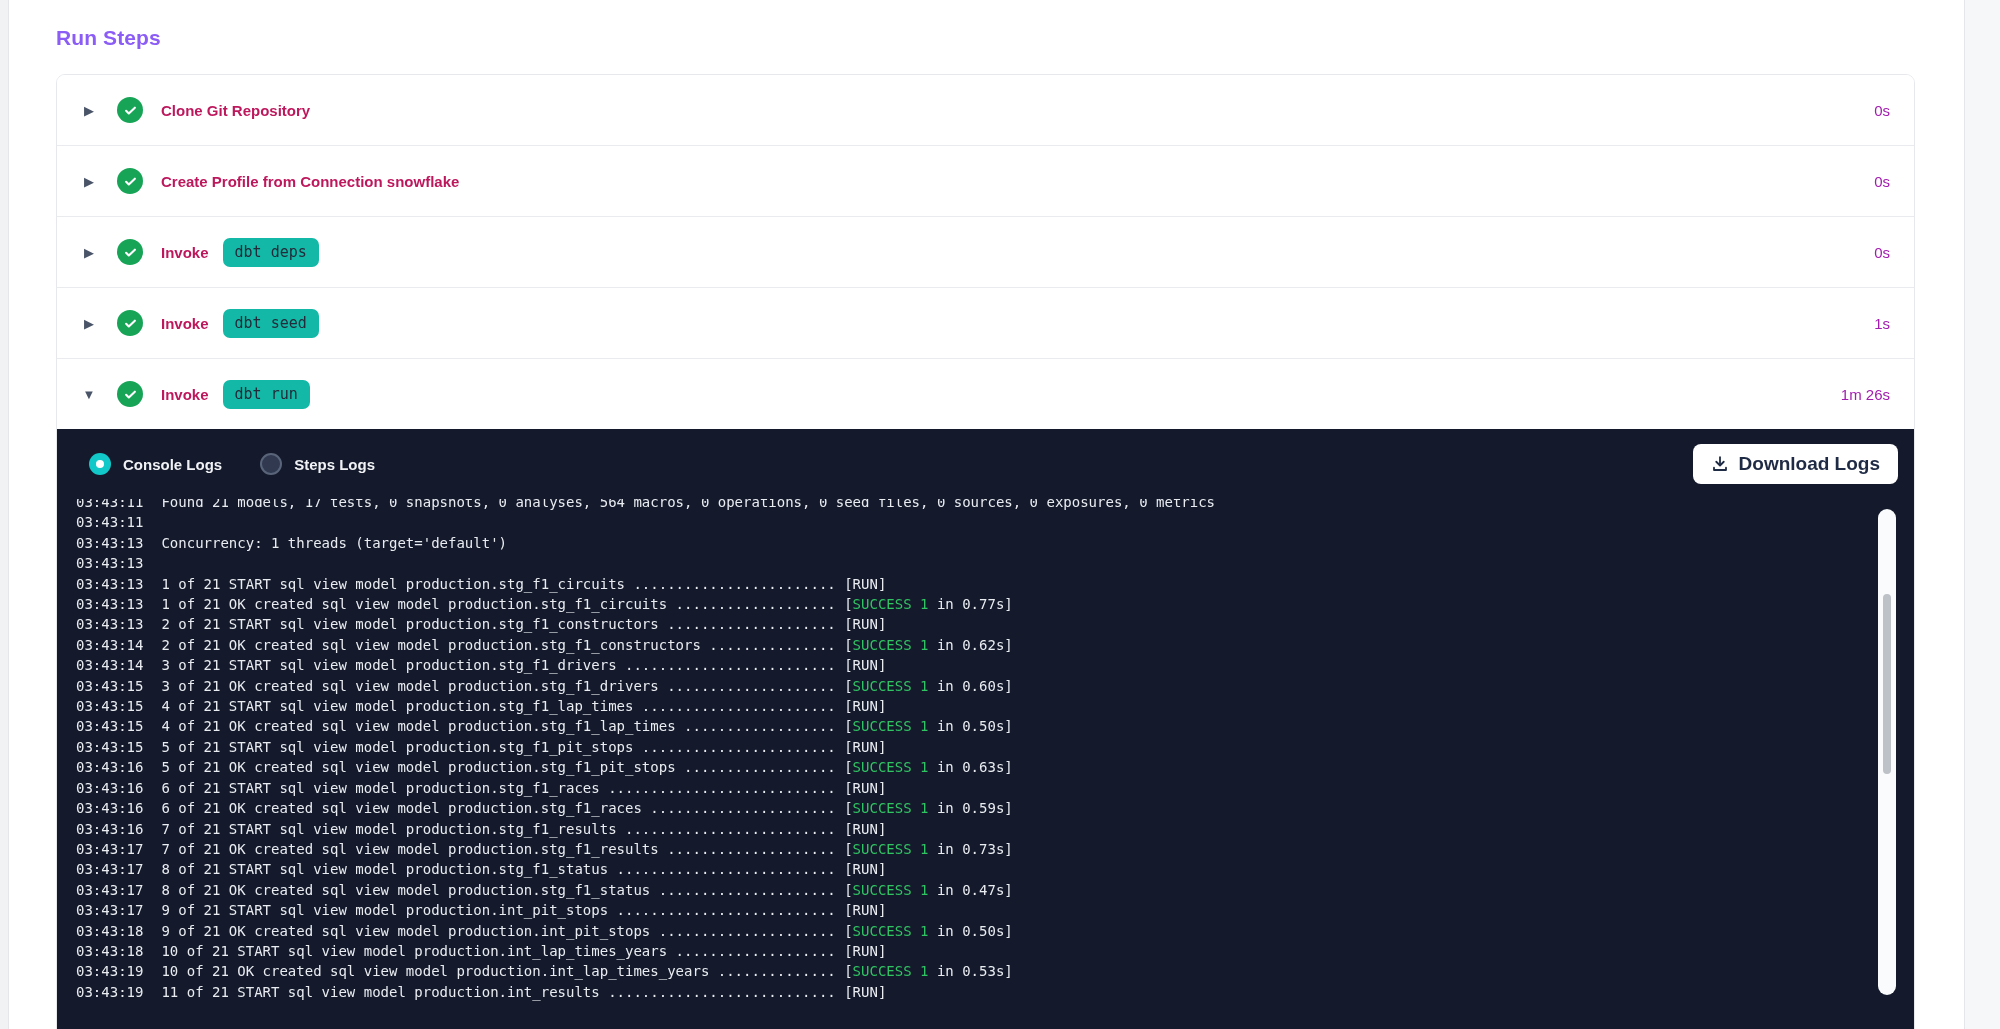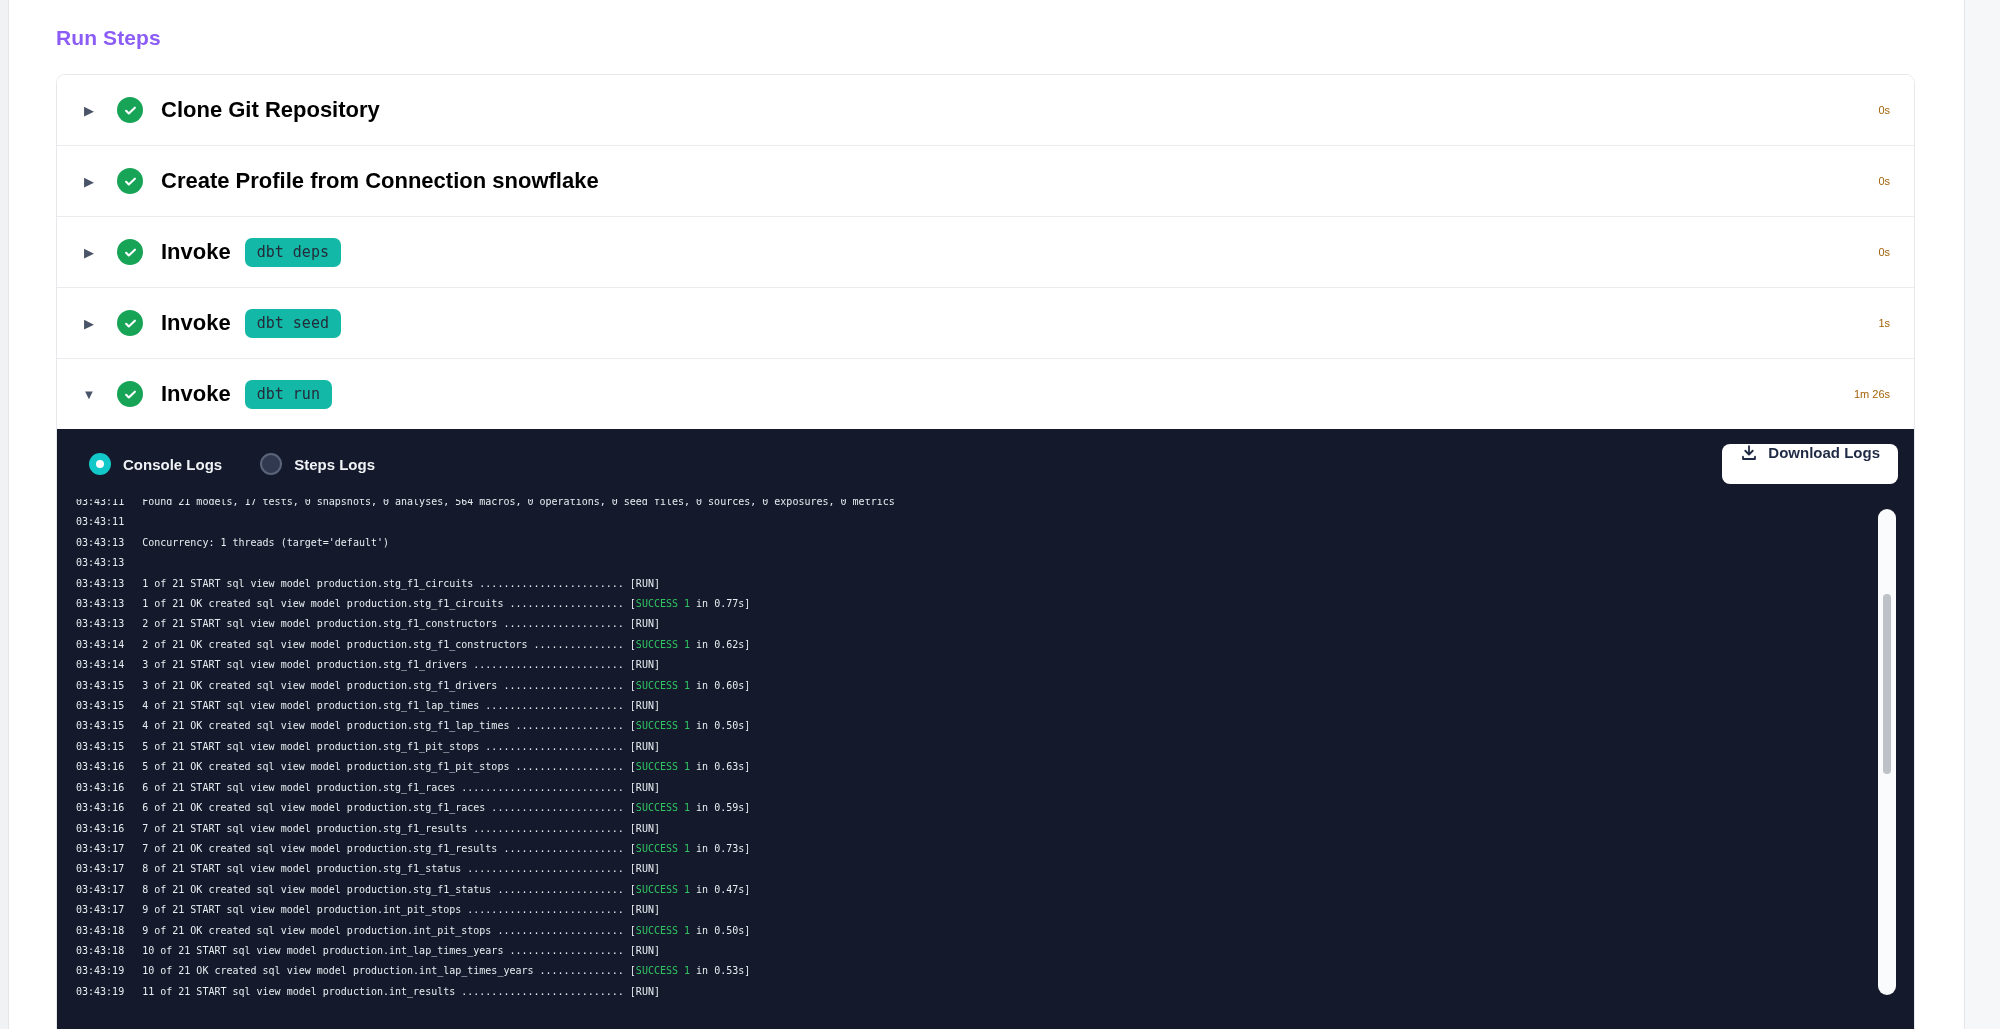--- a/index.html
+++ b/index.html
@@ -24,27 +24,27 @@
   .step-row + .step-row{border-top:1px solid #e9ebee;}
   .caret{
     width:16px;text-align:center;font-size:13px;color:#4a5468;
     flex:0 0 16px;user-select:none;
   }
   .status-icon{
     width:26px;height:26px;border-radius:50%;background:#18a457;
     margin-left:20px;flex:0 0 26px;display:flex;align-items:center;justify-content:center;
   }
   .status-icon svg{width:15px;height:15px;}
-  .step-label{margin-left:18px;font-size:22px;font-weight:700;color:#000000;}
+  .step-label{margin-left:18px;font-size:15px;font-weight:700;color:#be185d;}
   .cmd-chip{
     margin-left:14px;background:#14b8a6;border-radius:7px;
     padding:5px 12px 6px;font-family:"DejaVu Sans Mono",monospace;
     font-size:15px;color:#242b3a;
   }
-  .duration{margin-left:auto;font-size:11px;color:#a16207;padding-right:12px;}
+  .duration{margin-left:auto;font-size:15px;color:#a21caf;padding-right:12px;}
 
   
   .log-panel{
     background:#141a2b;height:668px;position:relative;
     border-radius:0 0 9px 9px;display:flex;flex-direction:column;
   }
   .log-header{
     height:70px;display:flex;align-items:center;
     padding:0 16px 0 32px;flex:0 0 70px;
   }
@@ -52,32 +52,32 @@
   .radio-circle{
     width:22px;height:22px;border-radius:50%;box-sizing:border-box;
     display:flex;align-items:center;justify-content:center;
   }
   .radio-option.selected .radio-circle{background:#12c8c8;}
   .radio-option.selected .radio-dot{width:8px;height:8px;border-radius:50%;background:#ffffff;}
   .radio-option.unselected .radio-circle{background:#303950;border:2px solid #59647a;}
   .radio-label{margin-left:12px;font-size:15px;font-weight:700;color:#f0f2f5;}
   .download-btn{
     margin-left:auto;background:#ffffff;border:none;border-radius:8px;
-    height:40px;padding:0 18px;display:flex;gap:10px;
-    font-family:"Liberation Sans",sans-serif;font-size:15px;font-weight:600;color:#1f2a44;cursor:pointer;
+    height:40px;padding:0 18px;display:flex;align-items:center;gap:10px;
+    font-family:"Liberation Sans",sans-serif;font-size:19px;font-weight:600;color:#1f2a44;cursor:pointer;
   }
   .download-btn svg{width:18px;height:18px;}
 
   .log-viewport{
     flex:1 1 auto;overflow:hidden;padding-left:19px;
   }
   .log-lines{
     margin-top:-7px;
     font-family:"DejaVu Sans Mono",monospace;
-    font-size:10px;line-height:20.4px;
+    font-size:14px;line-height:20.4px;
     color:#e9ecf1;white-space:pre;
   }
   .log-line .t{margin-right:18px;}
   .log-line .ok{color:#31c463;}
 
   .scrollbar-track{
     position:absolute;right:18px;top:80px;width:18px;height:486px;
     background:#fafbfc;border-radius:10px;
   }
   .scrollbar-thumb{

